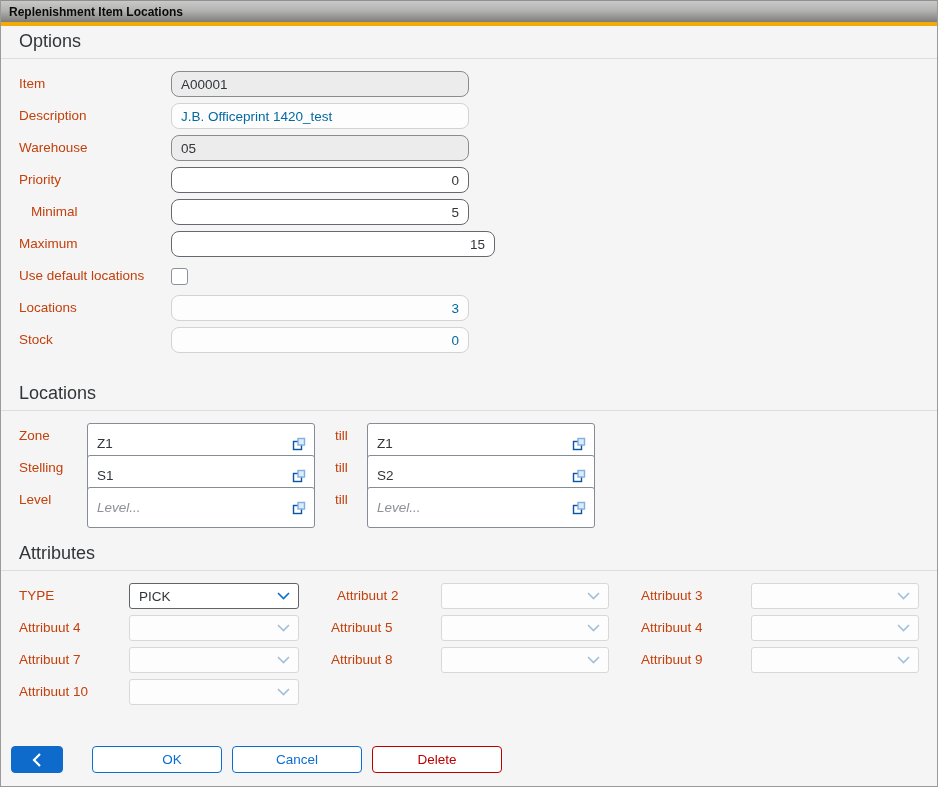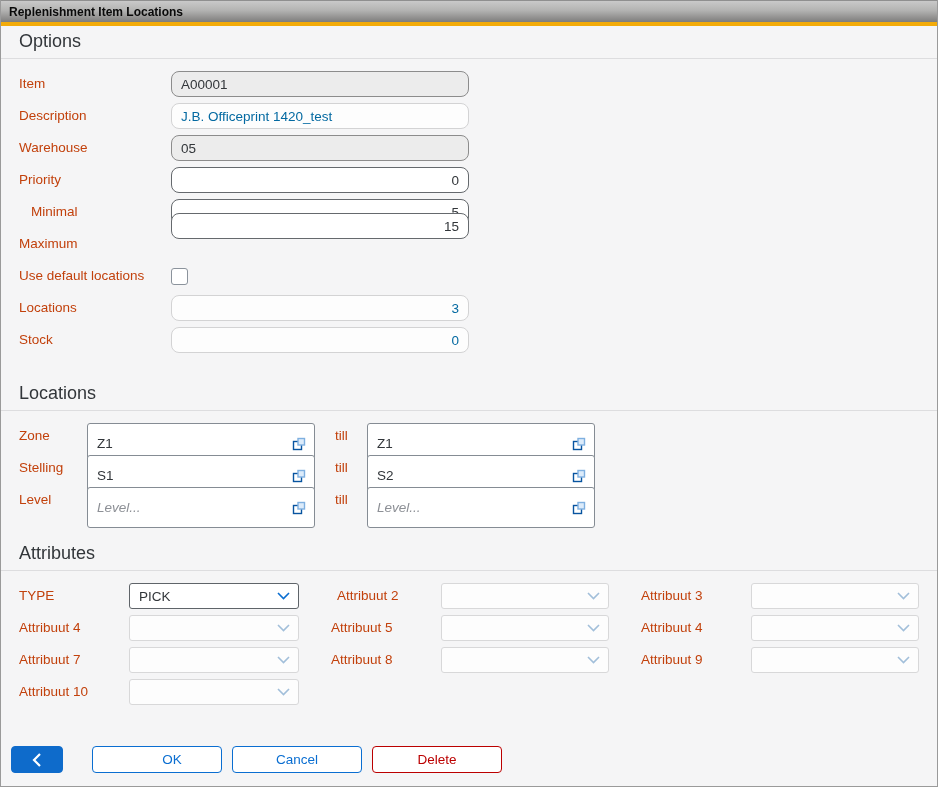--- a/index.html
+++ b/index.html
@@ -90,21 +90,21 @@
   <div class="lbl" style="left:18px; top:135px;">Warehouse</div>
   <input class="field f-gray" style="left: 170px; top: 135px; width: 298px;" readonly="" value="05">
 
   <div class="lbl" style="left:18px; top:167px;">Priority</div>
   <input class="field f-edit num" style="left: 170px; top: 167px; width: 298px;" value="0">
 
   <div class="lbl" style="left:18px; top:199px;margin-left:12px;">Minimal</div>
   <input class="field f-edit num" style="left: 170px; top: 199px; width: 298px;" value="5">
 
   <div class="lbl" style="left:18px; top:231px;">Maximum</div>
-  <input class="field f-edit num" style="left: 170px; top: 213px; width: 298px;" value="15">
+  <input class="field f-edit num" style="left: 170px; top: 231px; width: 324px;" value="15">
 
   <div class="lbl" style="left:18px; top:263px;">Use default locations</div>
   <span class="checkbox" style="left:170px; top:268px;"></span>
 
   <div class="lbl" style="left:18px; top:295px;">Locations</div>
   <input class="field f-ro num" style="left: 170px; top: 295px; width: 298px;" readonly="" value="3">
 
   <div class="lbl" style="left:18px; top:327px;">Stock</div>
   <input class="field f-ro num" style="left: 170px; top: 327px; width: 298px;" readonly="" value="0">
 

